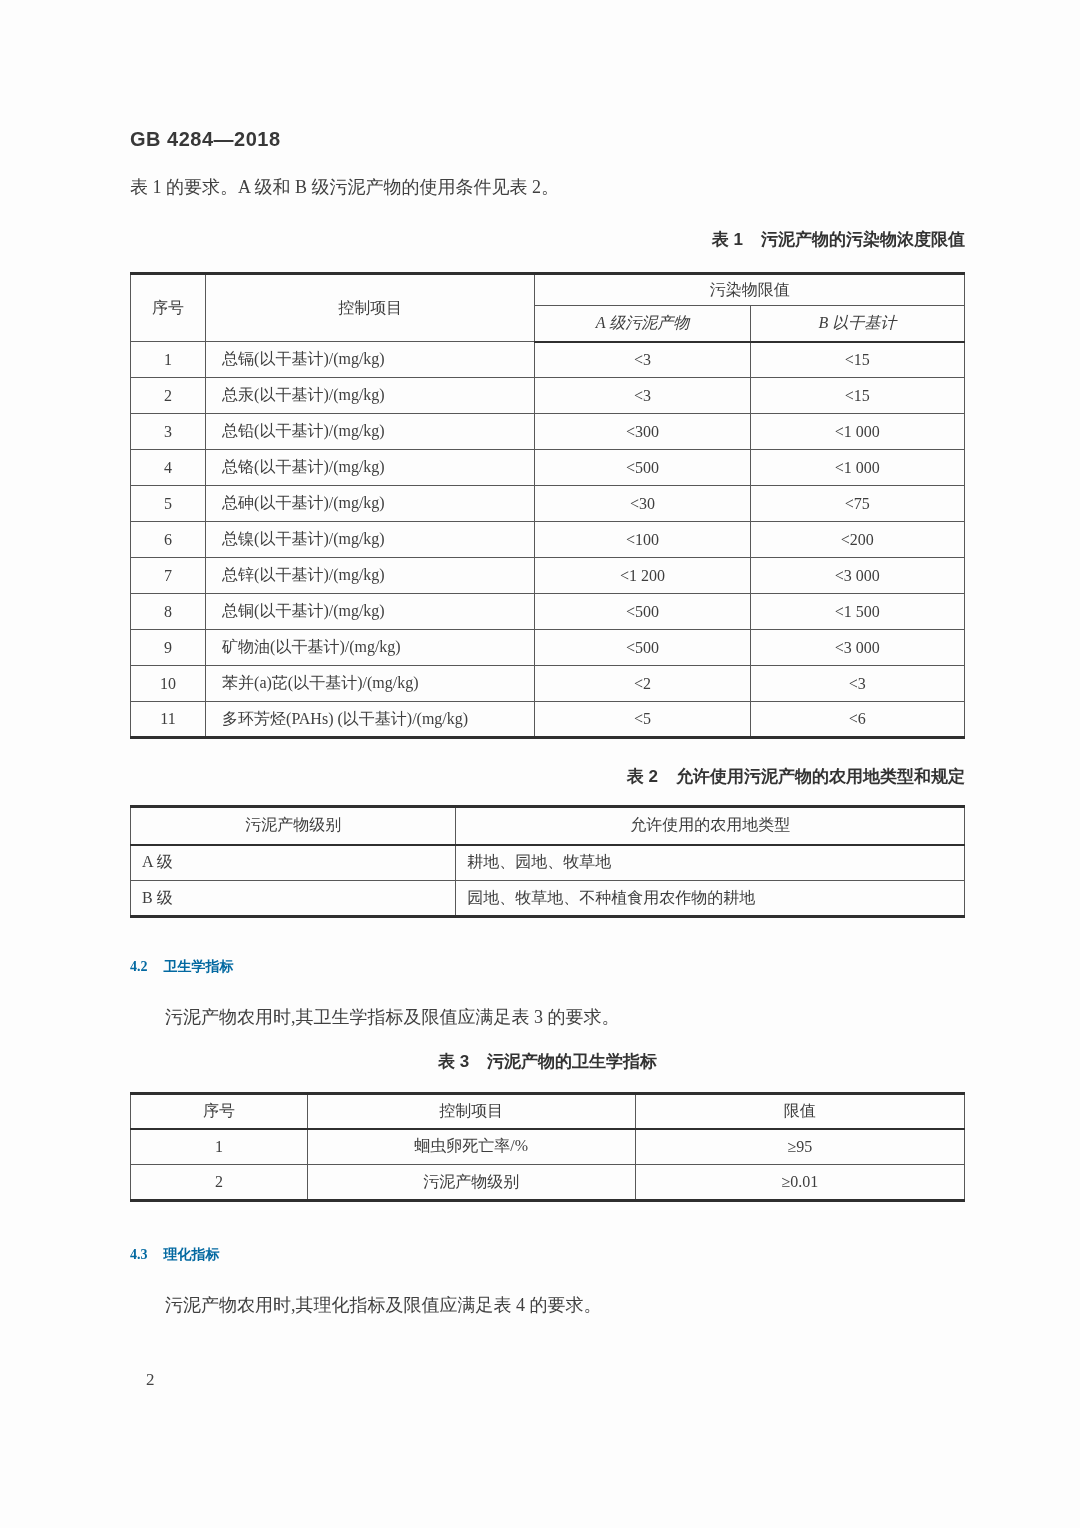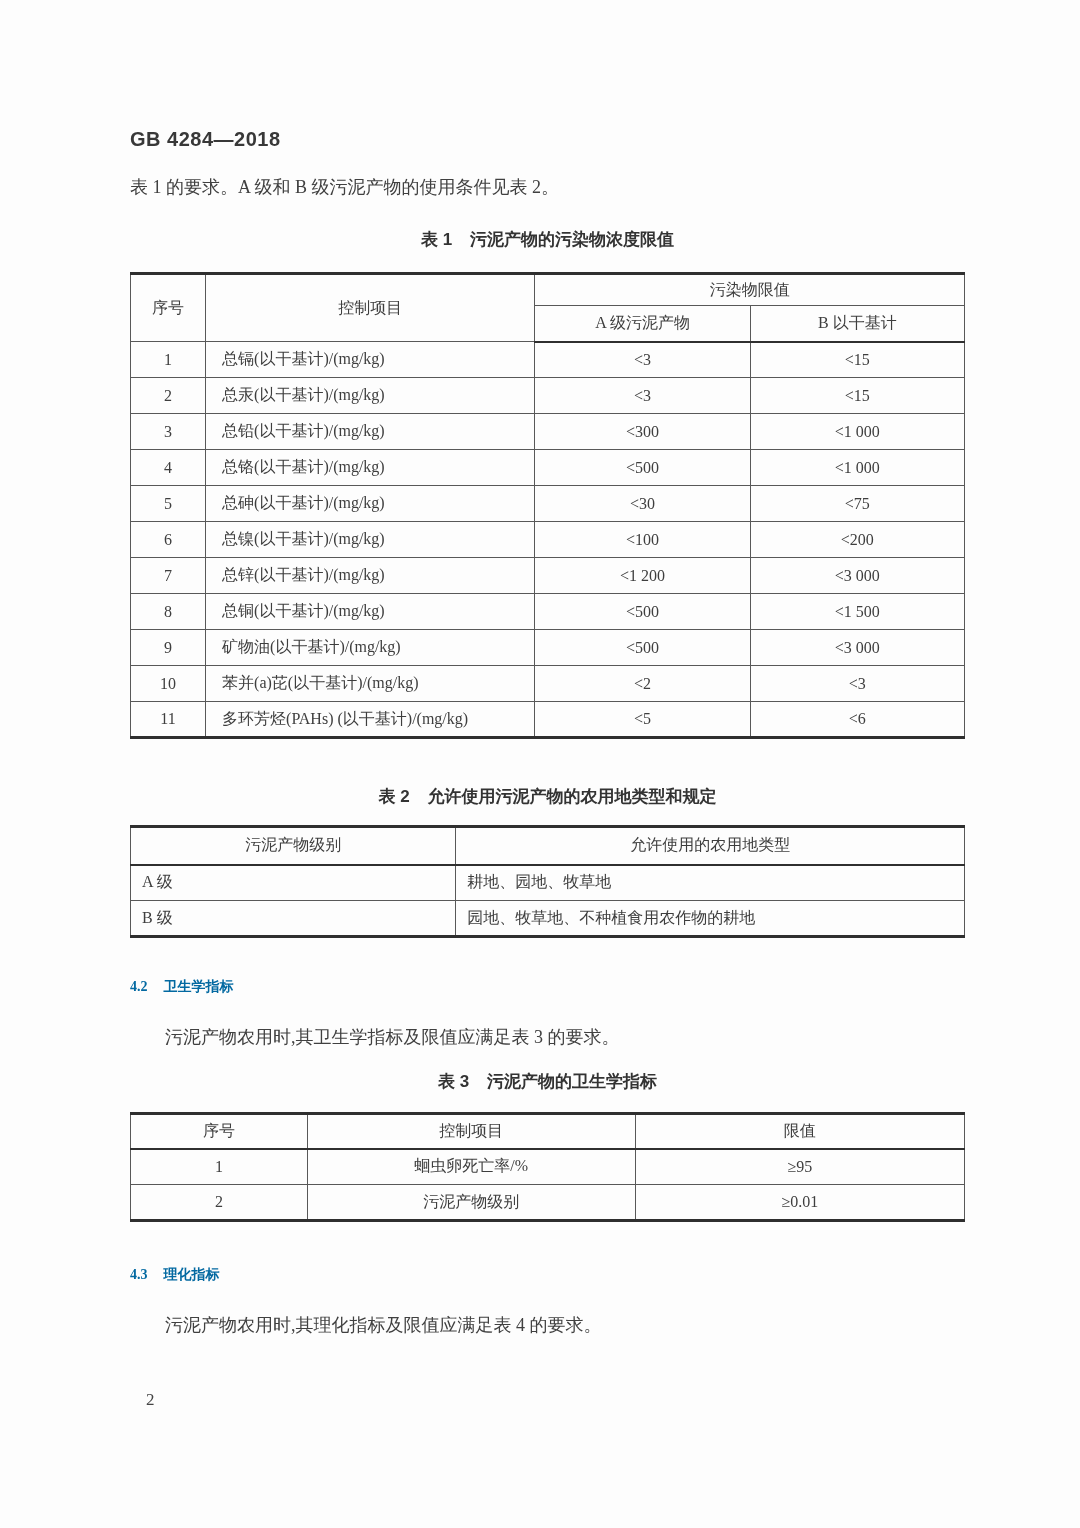--- a/index.html
+++ b/index.html
@@ -40,22 +40,22 @@
   .indent-para { text-indent: 35px; }
   .table-caption {
     text-align: center;
     font-family: "Liberation Sans", "DejaVu Sans", sans-serif;
     font-weight: bold;
     font-size: 17px;
     color: #333;
     height: 23px;
   }
   .table-caption .cap-title { margin-left: 18px; }
-  .caption-1 { margin-top: 29px; }
-  .caption-2 { margin-top: 46px; }
+  .caption-1 { margin-top: 29px; text-align: right; }
+  .caption-2 { margin-top: 26px; text-align: right; }
   .caption-3 { margin-top: 21px; }
   table.gb-table {
     width: 100%;
     border-collapse: collapse;
     table-layout: fixed;
     font-size: 16px;
     color: #3e3e3e;
     border-top: 3px solid #2f2f2f;
     border-bottom: 3px solid #2f2f2f;
     border-left: 1.5px solid #4a4a4a;
@@ -63,21 +63,21 @@
   }
   table.gb-table th, table.gb-table td {
     border: 1px solid #585858;
     font-weight: normal;
     text-align: center;
     vertical-align: middle;
     padding: 2px 6px;
   }
   table.gb-table thead tr.head-sep th { border-bottom: 2.5px solid #2f2f2f; }
   .tbl-1 { margin-top: 21px; }
-  .tbl-1 thead tr.sub-head th { height: 36px; }
+  .tbl-1 thead tr.sub-head th { height: 36px; font-style: italic; }
   .tbl-1 thead tr.group-head th { height: 32px; }
   .tbl-1 tbody td { height: 36px; }
   .tbl-1 td.cell-item, .tbl-1 th.cell-item-body { text-align: left; padding-left: 16px; }
   .tbl-2 { margin-top: 17px; }
   .tbl-2 thead th { height: 38px; }
   .tbl-2 tbody td { height: 36px; text-align: left; padding-left: 11px; }
   .tbl-3 { margin-top: 19px; }
   .tbl-3 thead th { height: 35px; }
   .tbl-3 tbody td { height: 36px; }
   .section-heading {

